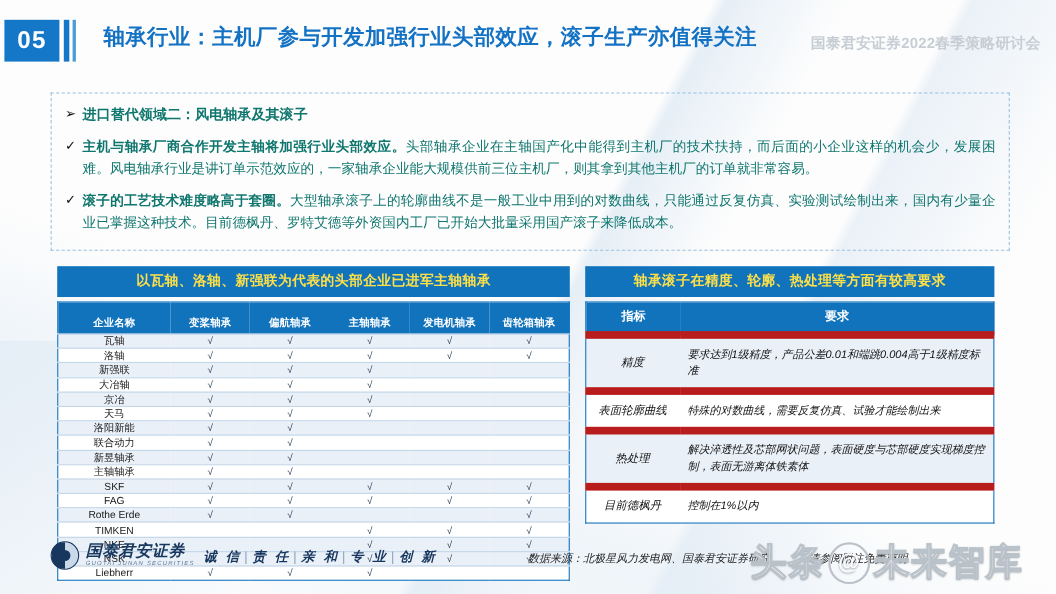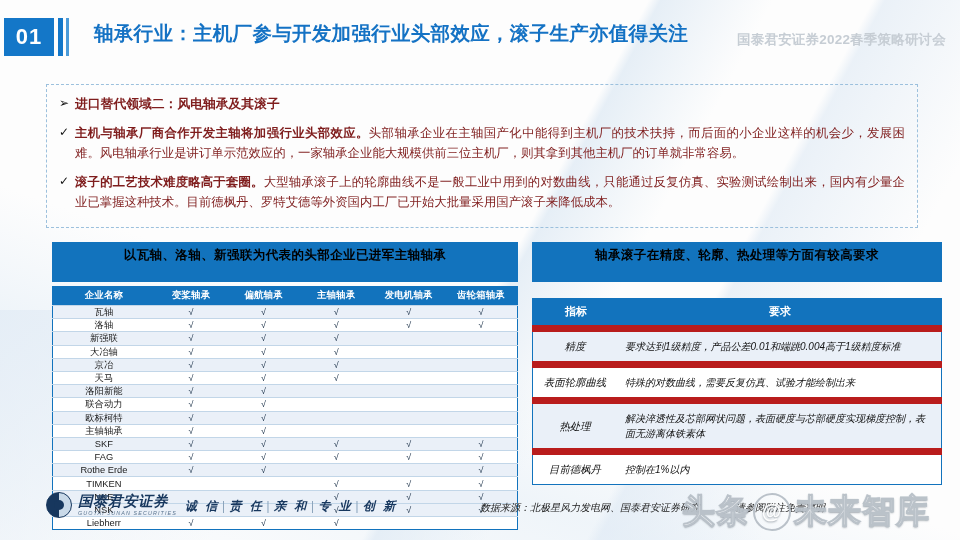--- a/index.html
+++ b/index.html
@@ -32,46 +32,46 @@
   .htitle{position:absolute;left:78px;top:2px;font-size:19.5px;font-weight:bold;color:#1472c4;
     letter-spacing:.3px;white-space:nowrap;margin-left:16px;}
   .hwatermark{position:absolute;right:14px;top:31px;font-size:13.5px;color:#c6cdd4;
     white-space:nowrap;font-weight:bold;letter-spacing:.2px;}
 
   
   .textbox{position:absolute;left:46px;top:84px;width:872px;height:144px;
     border:1px dashed #9cc0dd;box-sizing:border-box;padding:9px 12px 0 12px;}
   .bpoint{display:flex;align-items:flex-start;margin-bottom:3px;}
   .bmark{flex:0 0 auto;width:16px;color:#111;font-size:12px;line-height:19px;text-align:left;}
-  .btext{font-size:12.4px;line-height:20px;color:#7f1d1d;text-align:justify;}
+  .btext{font-size:12.4px;line-height:20px;color:#0f766e;text-align:justify;}
   .b-head{font-weight:bold;font-size:12.8px;}
   .b-strong{font-weight:bold;}
   .bp1{margin-bottom:9px;}
   .bp2{margin-bottom:9px;}
 
   
   .tbl-left{position:absolute;left:52px;top:242px;width:466px;}
-  .tbl-right{position:absolute;left:532px;top:242px;width:410px;}
-  .tbl-cap{background:#1273bd;color:#000000;font-size:12.5px;font-weight:bold;
-    text-align:center;padding:5px 0 18px;letter-spacing:.4px;}
+  .tbl-right{position:absolute;left:532px;top:242px;width:372px;}
+  .tbl-cap{background:#1273bd;color:#fde047;font-size:12.5px;font-weight:bold;
+    text-align:center;padding:5px 0 6px;letter-spacing:.4px;}
 
   table{border-collapse:collapse;width:100%;table-layout:fixed;}
 
   
   .lt{margin-top:4px;border:1px solid #1273bd;background:#fff;}
   .lt th{background:#1273bd;color:#fff;font-size:9.4px;font-weight:bold;
-    padding:2px 0 3px;text-align:center;letter-spacing:.2px;}
+    padding:12px 0 3px;text-align:center;letter-spacing:.2px;}
   .lt td{font-size:9.2px;color:#1a1a1a;text-align:center;height:12.2px;
     border-top:1px solid #c2d6e8;padding:0;line-height:12px;}
   .lt tr.alt td{background:#eaf0f8;}
   .lt td.nm{font-size:9.3px;}
   .lt td.ck{color:#23384f;font-size:9px;}
 
   
-  .rt{margin-top:16px;border:1px solid #1273bd;background:#fff;}
+  .rt{margin-top:4px;border:1px solid #1273bd;background:#fff;}
   .rt th{background:#1273bd;color:#fff;font-size:11px;font-weight:bold;padding:5px 0 6px;}
   .rt th.k{width:86px;}
   .rt td{font-size:10px;color:#111;border-top:7px solid #b91c1c;
     padding:7px 8px 7px 6px;line-height:15px;vertical-align:middle;font-style:italic;}
   .rt td.k{text-align:center;font-size:10.4px;width:86px;}
   .rt tr.alt td{background:#eaf0f8;}
   .rt tr.plain td{background:#fff;}
   .rt td.v{text-align:left;}
 
   
@@ -101,21 +101,21 @@
     text-shadow:0 1px 2px rgba(120,130,140,.8);}
 </style>
 </head>
 <body>
 
 <div class="slide">
   <div class="bg-wash"></div>
   <div class="bg-wash2"></div>
 
   <div class="header">
-    <div class="num-badge">01</div>
+    <div class="num-badge">05</div>
     <div class="bar1"></div>
     <div class="bar2"></div>
     <div class="htitle">轴承行业：主机厂参与开发加强行业头部效应，滚子生产亦值得关注</div>
   </div>
   <div class="hwatermark">国泰君安证券2022春季策略研讨会</div>
 
   <div class="textbox">
     <div class="bpoint bp1">
       <div class="bmark">➢</div>
       <div class="btext b-head">进口替代领域二：风电轴承及其滚子</div>
@@ -210,21 +210,21 @@
           </tr>
           <tr>
             <td class="nm">联合动力</td>
             <td class="ck">√</td>
             <td class="ck">√</td>
             <td class="ck"></td>
             <td class="ck"></td>
             <td class="ck"></td>
           </tr>
           <tr class="alt">
-            <td class="nm">欧标柯特</td>
+            <td class="nm">新昱轴承</td>
             <td class="ck">√</td>
             <td class="ck">√</td>
             <td class="ck"></td>
             <td class="ck"></td>
             <td class="ck"></td>
           </tr>
           <tr>
             <td class="nm">主轴轴承</td>
             <td class="ck">√</td>
             <td class="ck">√</td>

